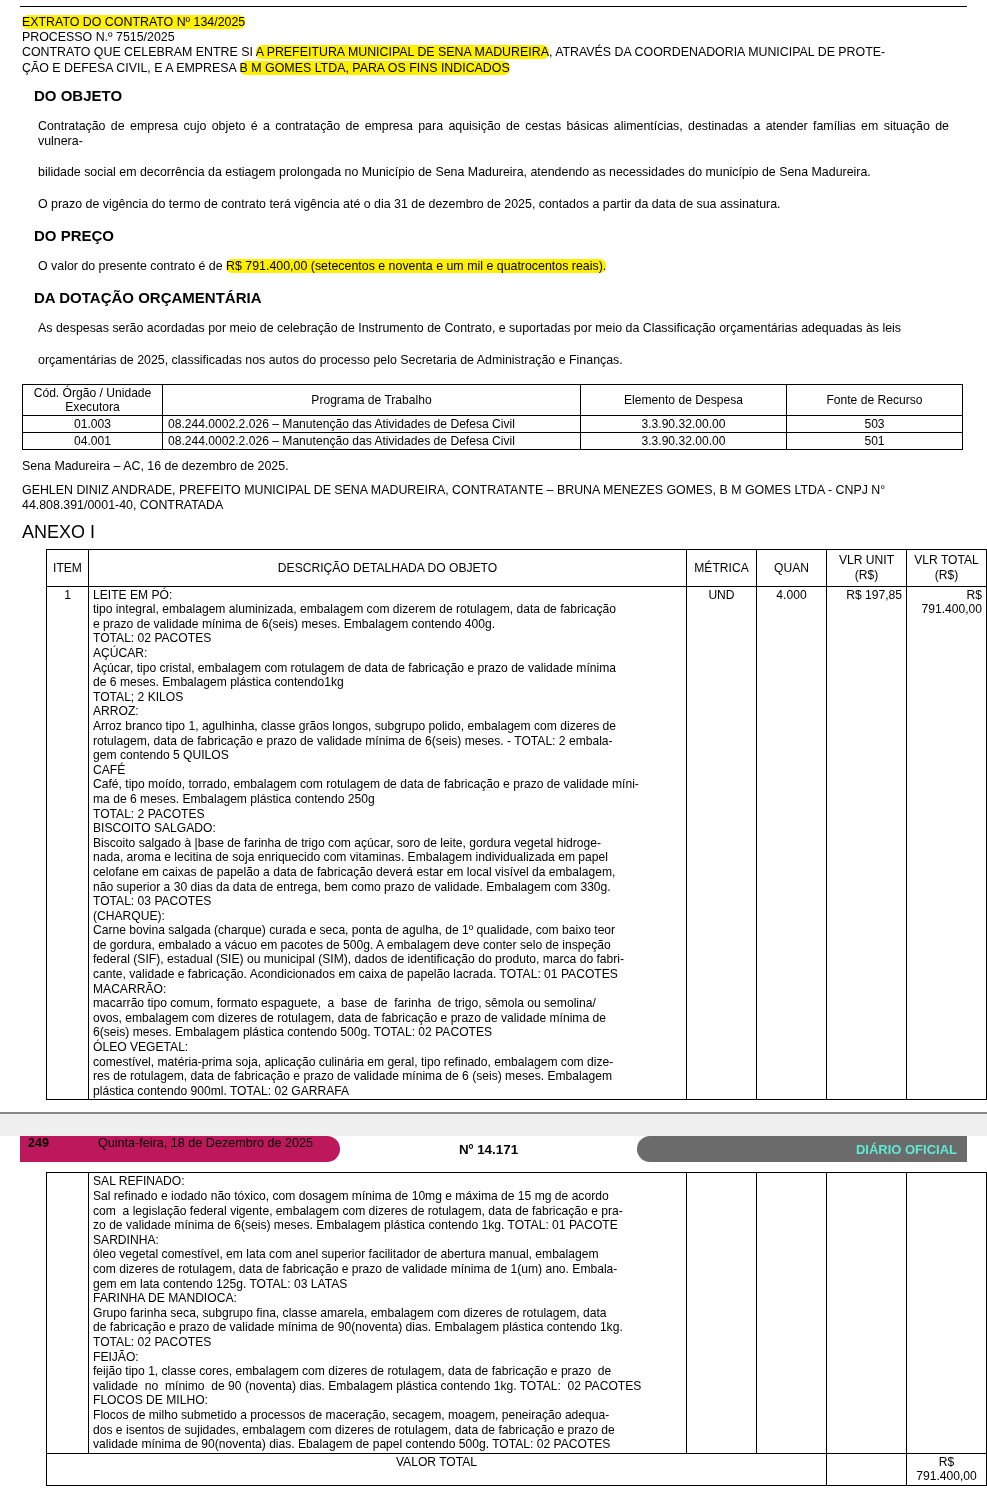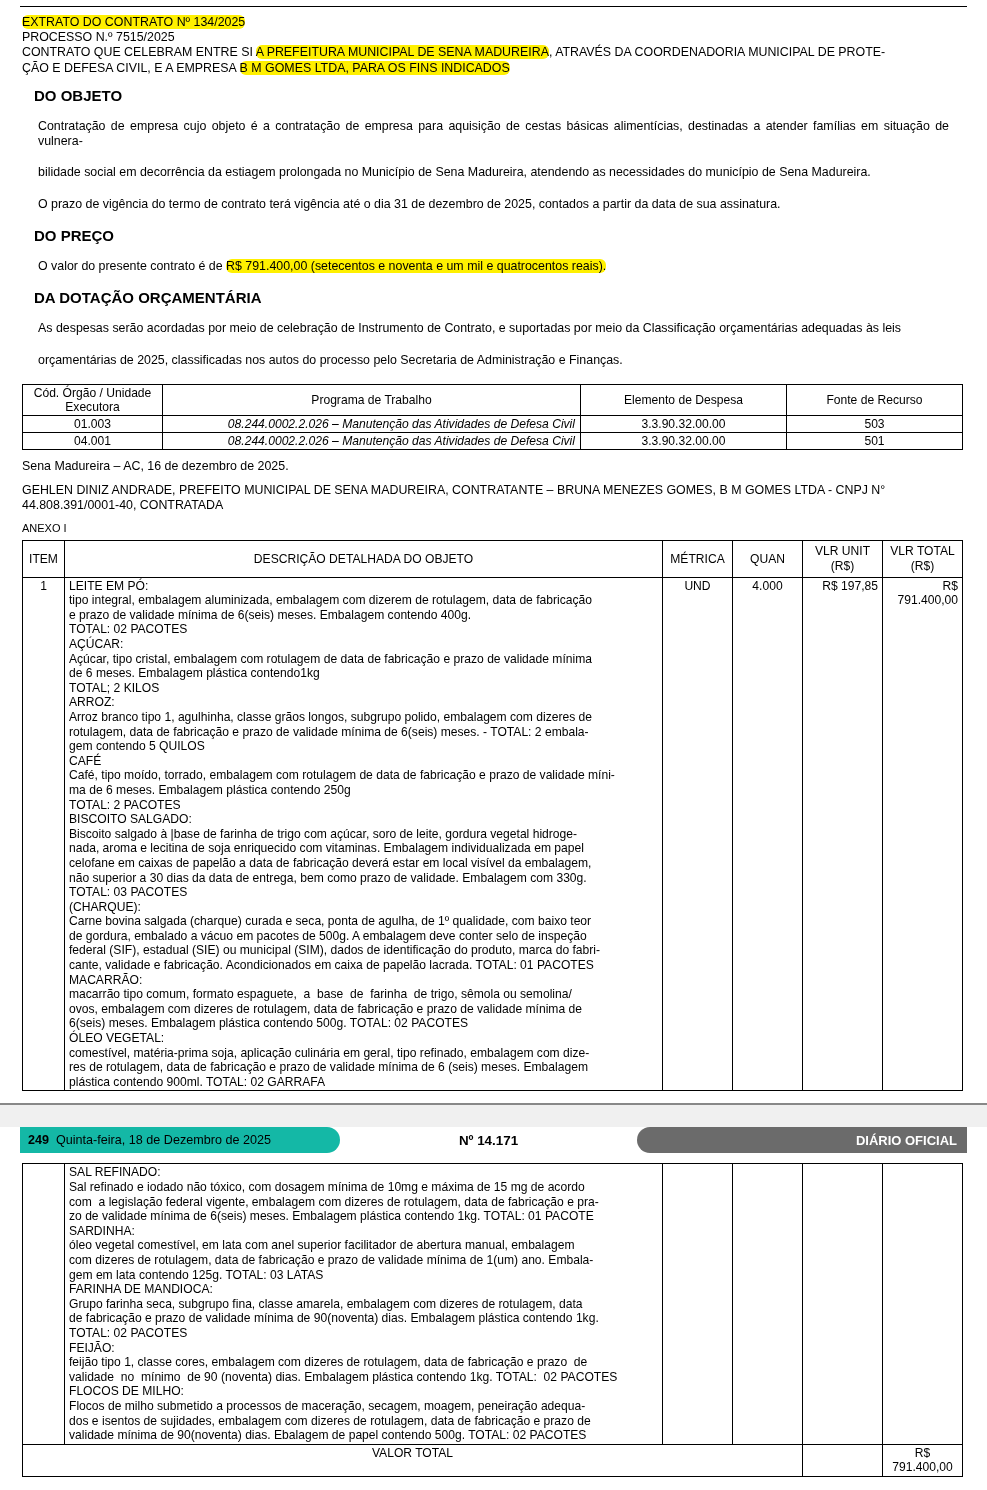--- a/index.html
+++ b/index.html
@@ -61,38 +61,38 @@
     font-size: 12.1px;
     line-height: 14px;
     padding: 1px 5px;
     text-align: center;
     vertical-align: middle;
   }
   table.budget th {
     font-weight: normal;
   }
   table.budget td.left {
-    text-align: right;
-    font-style: italic;
+    text-align: left;
   }
   .sig {
     font-size: 12.4px;
     line-height: 15.2px;
     margin: 0;
     text-align: justify;
   }
   .anexo {
-    font-size: 11px;
+    font-size: 18px;
     margin: 0;
   }
   table.items {
     border-collapse: collapse;
     width: 940px;
     table-layout: fixed;
     margin-top: 6px;
+    margin-left: 24px;
   }
   table.items th, table.items td {
     border: 1px solid #000;
     font-size: 12.1px;
     line-height: 14.6px;
     padding: 1px 4px;
     vertical-align: top;
   }
   table.items th {
     font-weight: normal;
@@ -125,46 +125,46 @@
     margin: 0 20px;
     background: #ffffff;
   }
   .do-bar {
     position: relative;
     height: 26px;
     display: flex;
     align-items: stretch;
   }
   .do-left {
-    background: #14b8a6;
+    background: #be185d;
     color: #000;
     font-size: 12.6px;
     display: flex;
-    align-items: center;
     padding: 0 14px 0 8px;
     width: 320px;
     box-sizing: border-box;
     border-top-right-radius: 14px;
     border-bottom-right-radius: 14px;
+    gap: 42px;
   }
   .do-left .num {
     font-weight: bold;
     margin-right: 7px;
   }
   .do-center {
     flex: 1;
     display: flex;
     align-items: center;
     justify-content: center;
     font-size: 13.4px;
     font-weight: bold;
   }
   .do-right {
     background: #6b6b6b;
-    color: #ffffff;
+    color: #5eead4;
     font-size: 13px;
     font-weight: bold;
     display: flex;
     align-items: center;
     justify-content: flex-end;
     padding: 0 10px 0 18px;
     width: 330px;
     box-sizing: border-box;
     border-top-left-radius: 14px;
     border-bottom-left-radius: 14px;

